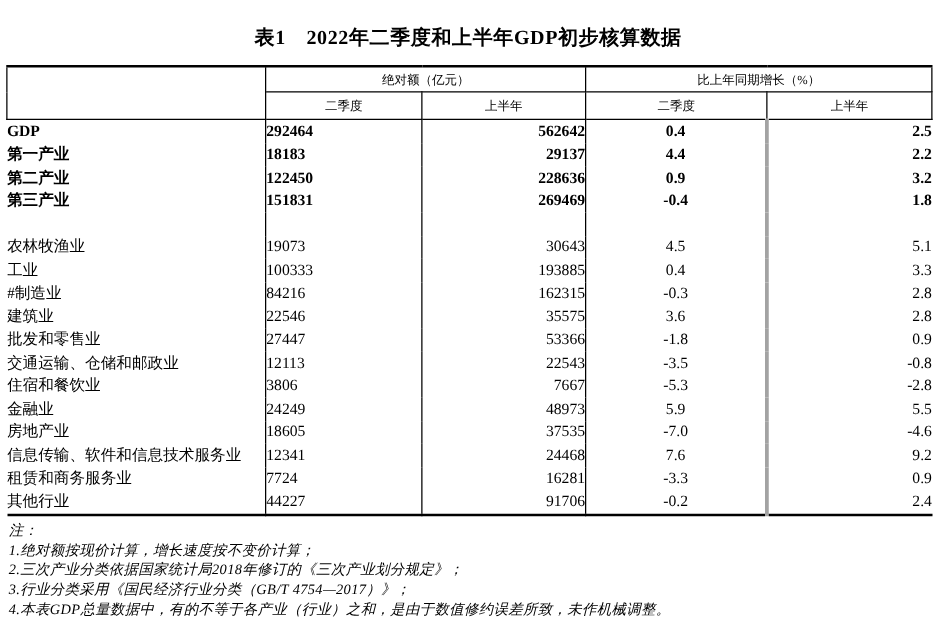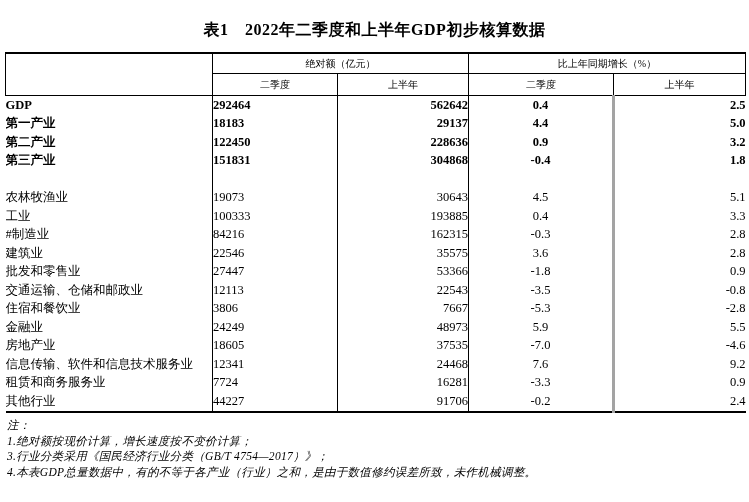--- a/index.html
+++ b/index.html
@@ -96,33 +96,33 @@
           <td class="c1">292464</td>
           <td class="c2">562642</td>
           <td class="c3">0.4</td>
           <td class="c4">2.5</td>
         </tr>
         <tr class="bold">
           <td class="c0">第一产业</td>
           <td class="c1">18183</td>
           <td class="c2">29137</td>
           <td class="c3">4.4</td>
-          <td class="c4">5.0</td>
+          <td class="c4">2.2</td>
         </tr>
         <tr class="bold">
           <td class="c0">第二产业</td>
           <td class="c1">122450</td>
           <td class="c2">228636</td>
           <td class="c3">0.9</td>
           <td class="c4">3.2</td>
         </tr>
         <tr class="bold">
           <td class="c0">第三产业</td>
           <td class="c1">151831</td>
-          <td class="c2">304868</td>
+          <td class="c2">269469</td>
           <td class="c3">-0.4</td>
           <td class="c4">1.8</td>
         </tr>
         <tr class="blank">
           <td class="c0"></td>
           <td class="c1"></td>
           <td class="c2"></td>
           <td class="c3"></td>
           <td class="c4"></td>
         </tr>
@@ -210,15 +210,16 @@
           <td class="c3">-0.2</td>
           <td class="c4">2.4</td>
         </tr>
       </tbody>
   </table>
 </div>
 
 <div class="footnotes">
     <div>注：</div>
     <div>1.绝对额按现价计算，增长速度按不变价计算；</div>
+    <div>2.三次产业分类依据国家统计局2018年修订的《三次产业划分规定》；</div>
     <div>3.行业分类采用《国民经济行业分类（GB/T 4754—2017）》；</div>
     <div>4.本表GDP总量数据中，有的不等于各产业（行业）之和，是由于数值修约误差所致，未作机械调整。</div>
   </div>
 
 </body></html>

